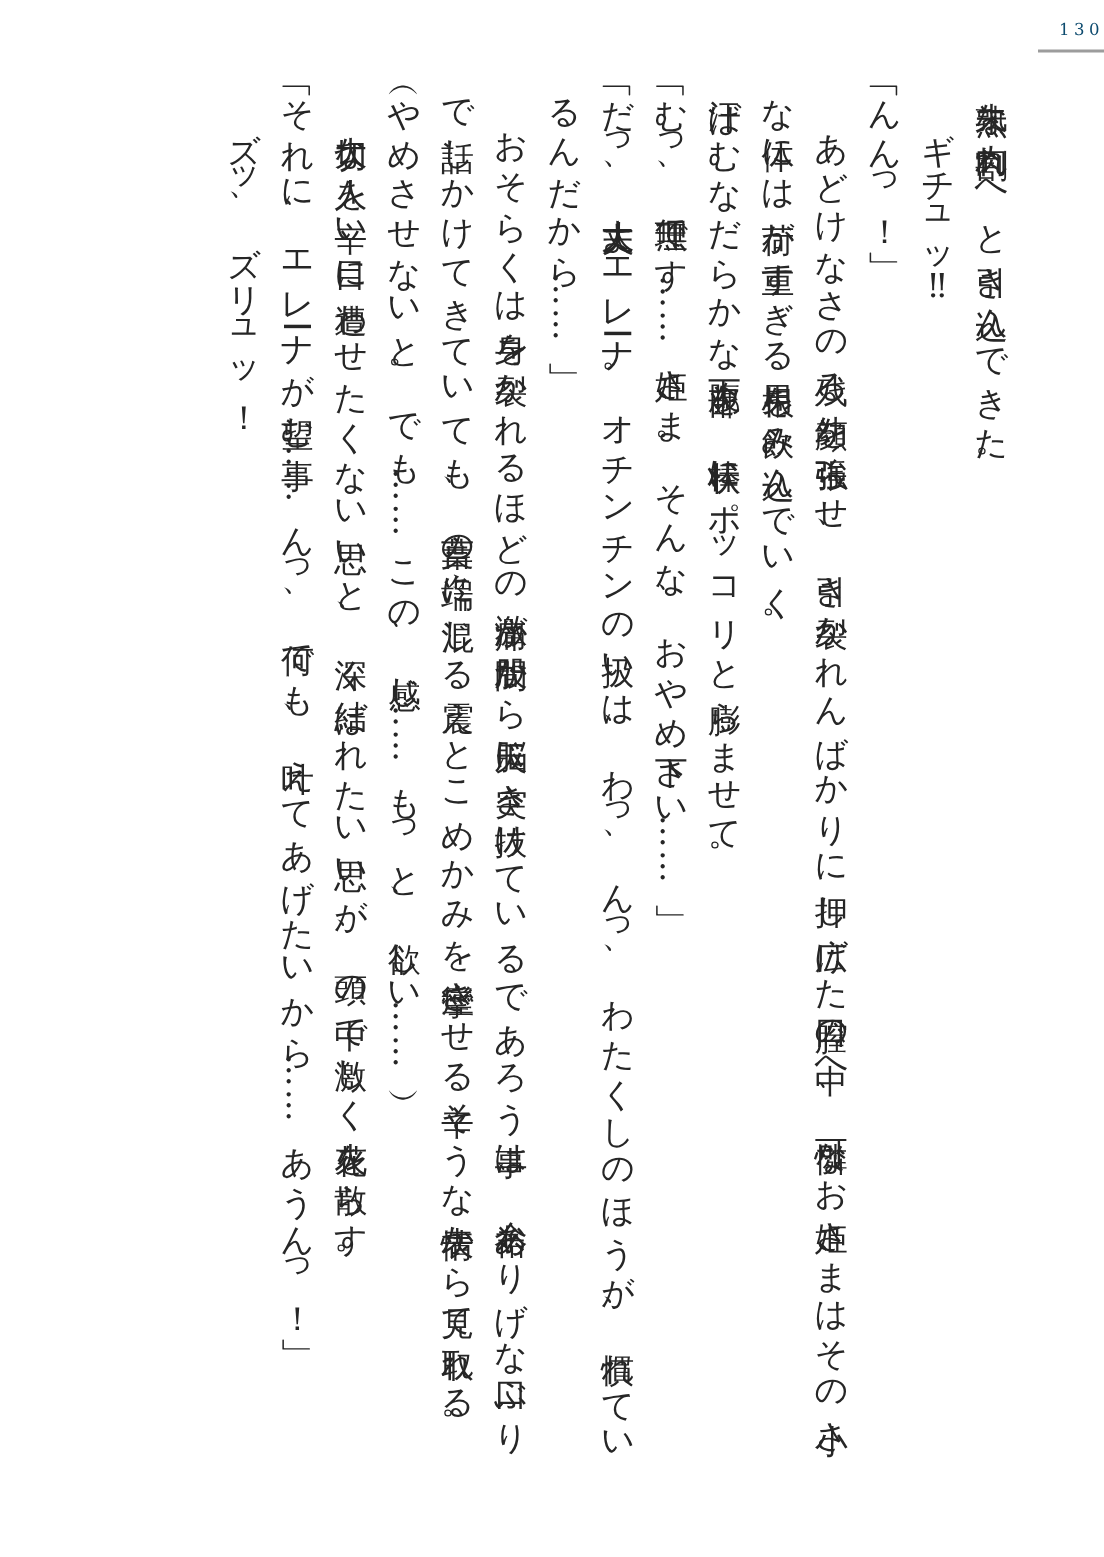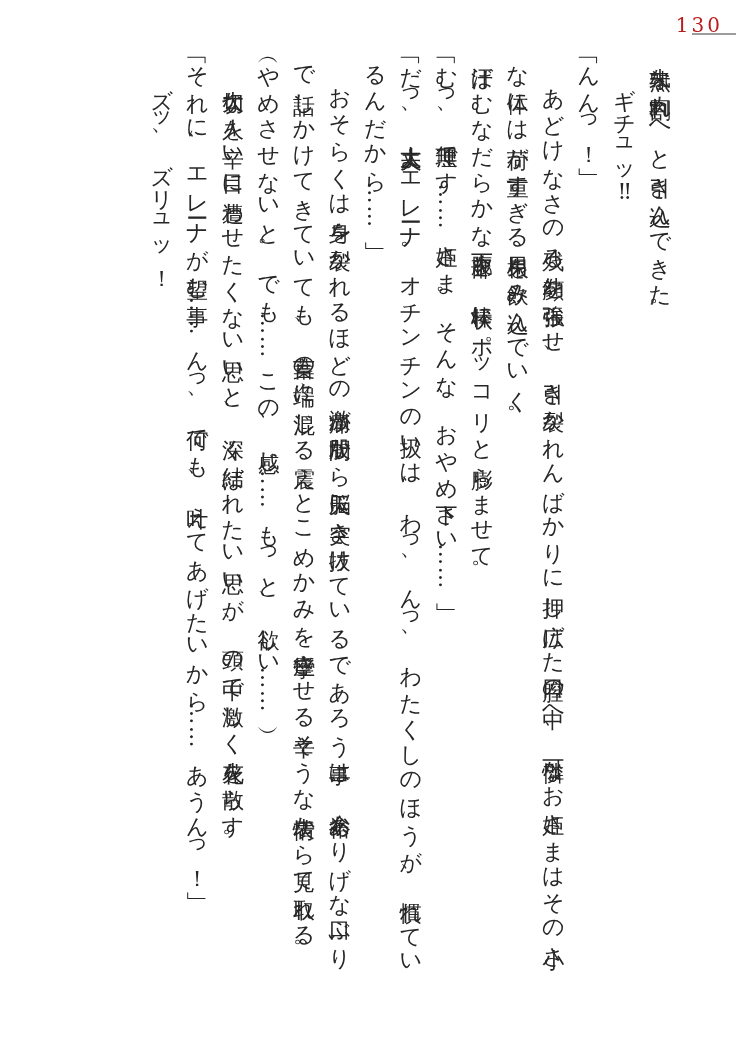--- a/index.html
+++ b/index.html
@@ -16,24 +16,24 @@
     position: relative;
     width: 736px;
     height: 1038px;
     background: #ffffff;
     overflow: hidden;
   }
   
   .folio-num {
     position: absolute;
     top: 13px;
-    right: 13px;
-    font-size: 20px;
+    right: 0;
+    font-size: 11px;
     letter-spacing: 3px;
-    color: #b91c1c;
+    color: #0c4a6e;
   }
   .folio-rule {
     position: absolute;
     top: 33px;
     right: 0;
     width: 44px;
     height: 1.5px;
     background: #9c9c9c;
   }
   

